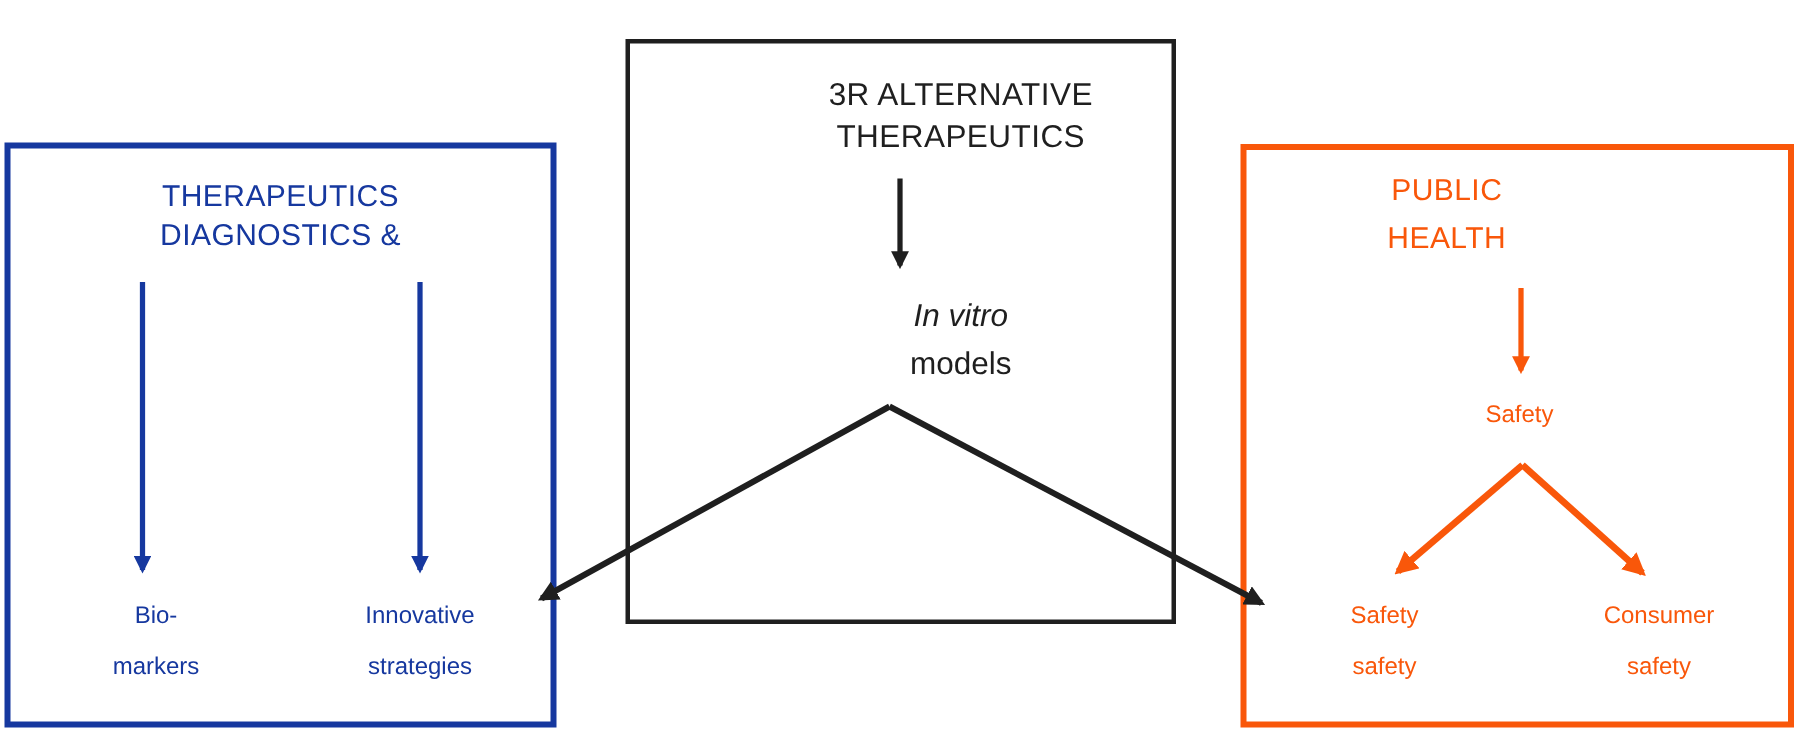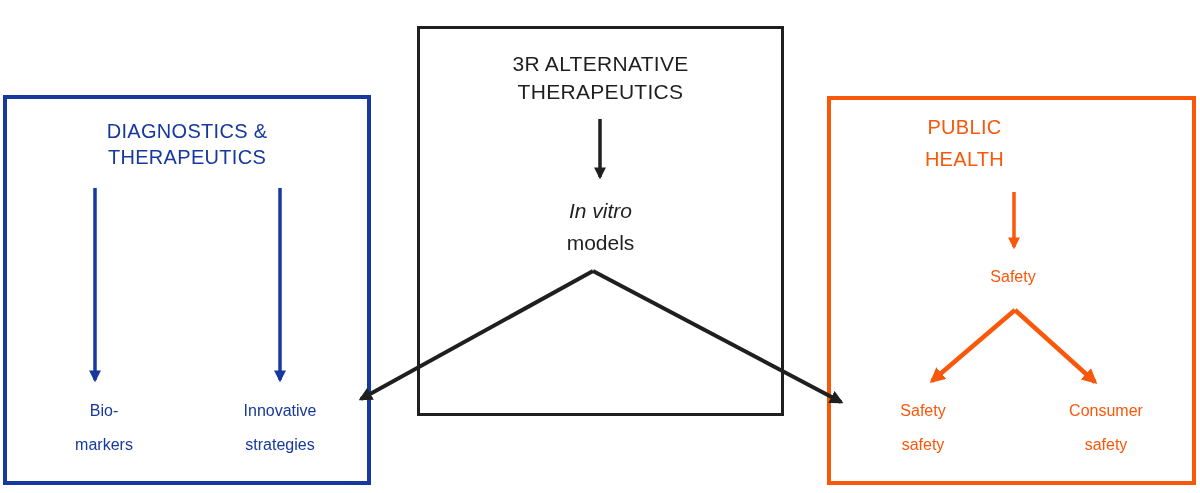--- a/index.html
+++ b/index.html
@@ -16,21 +16,21 @@
     overflow:hidden;
   }
   .box{position:absolute;background:transparent;box-sizing:border-box;}
   #left-box{left:3px;top:95px;width:368px;height:390px;border:4px solid var(--blue);}
   #center-box{left:417px;top:26px;width:367px;height:390px;border:3px solid var(--ink);}
   #right-box{left:827px;top:96px;width:369px;height:389px;border:4px solid var(--orange);}
 
   .txt{position:absolute;text-align:center;white-space:nowrap;}
   .c-blue{color:var(--blue);}
   .c-orange{color:var(--orange);}
-  .c-ink{color:var(--ink);}
+  .c-ink{color:var(--ink);margin-left:40px;}
 
   .title{font-size:20px;letter-spacing:0.3px;}
   #center-title{left:417px;top:50px;width:367px;font-size:21px;line-height:28px;}
   #left-title{left:3px;top:118px;width:368px;line-height:26px;}
   #right-title{left:780px;top:111px;width:369px;line-height:32px;}
 
   .label{font-size:16px;line-height:34px;}
   #invitro-label{left:417px;top:195px;width:367px;font-size:21px;line-height:32px;}
   #invitro-label .it{font-style:italic;}
   #biomarkers-label{left:44px;top:394px;width:120px;}
@@ -84,22 +84,22 @@
   <div class="txt title c-ink" id="center-title">
     <div>3R ALTERNATIVE</div>
     <div>THERAPEUTICS</div>
   </div>
   <div class="txt c-ink" id="invitro-label">
     <div class="it">In vitro</div>
     <div>models</div>
   </div>
 
   <div class="txt title c-blue" id="left-title">
+    <div>THERAPEUTICS</div>
     <div>DIAGNOSTICS &amp;</div>
-    <div>THERAPEUTICS</div>
   </div>
   <div class="txt label c-blue" id="biomarkers-label">
     <div>Bio-</div>
     <div>markers</div>
   </div>
   <div class="txt label c-blue" id="innovative-label">
     <div>Innovative</div>
     <div>strategies</div>
   </div>
 

